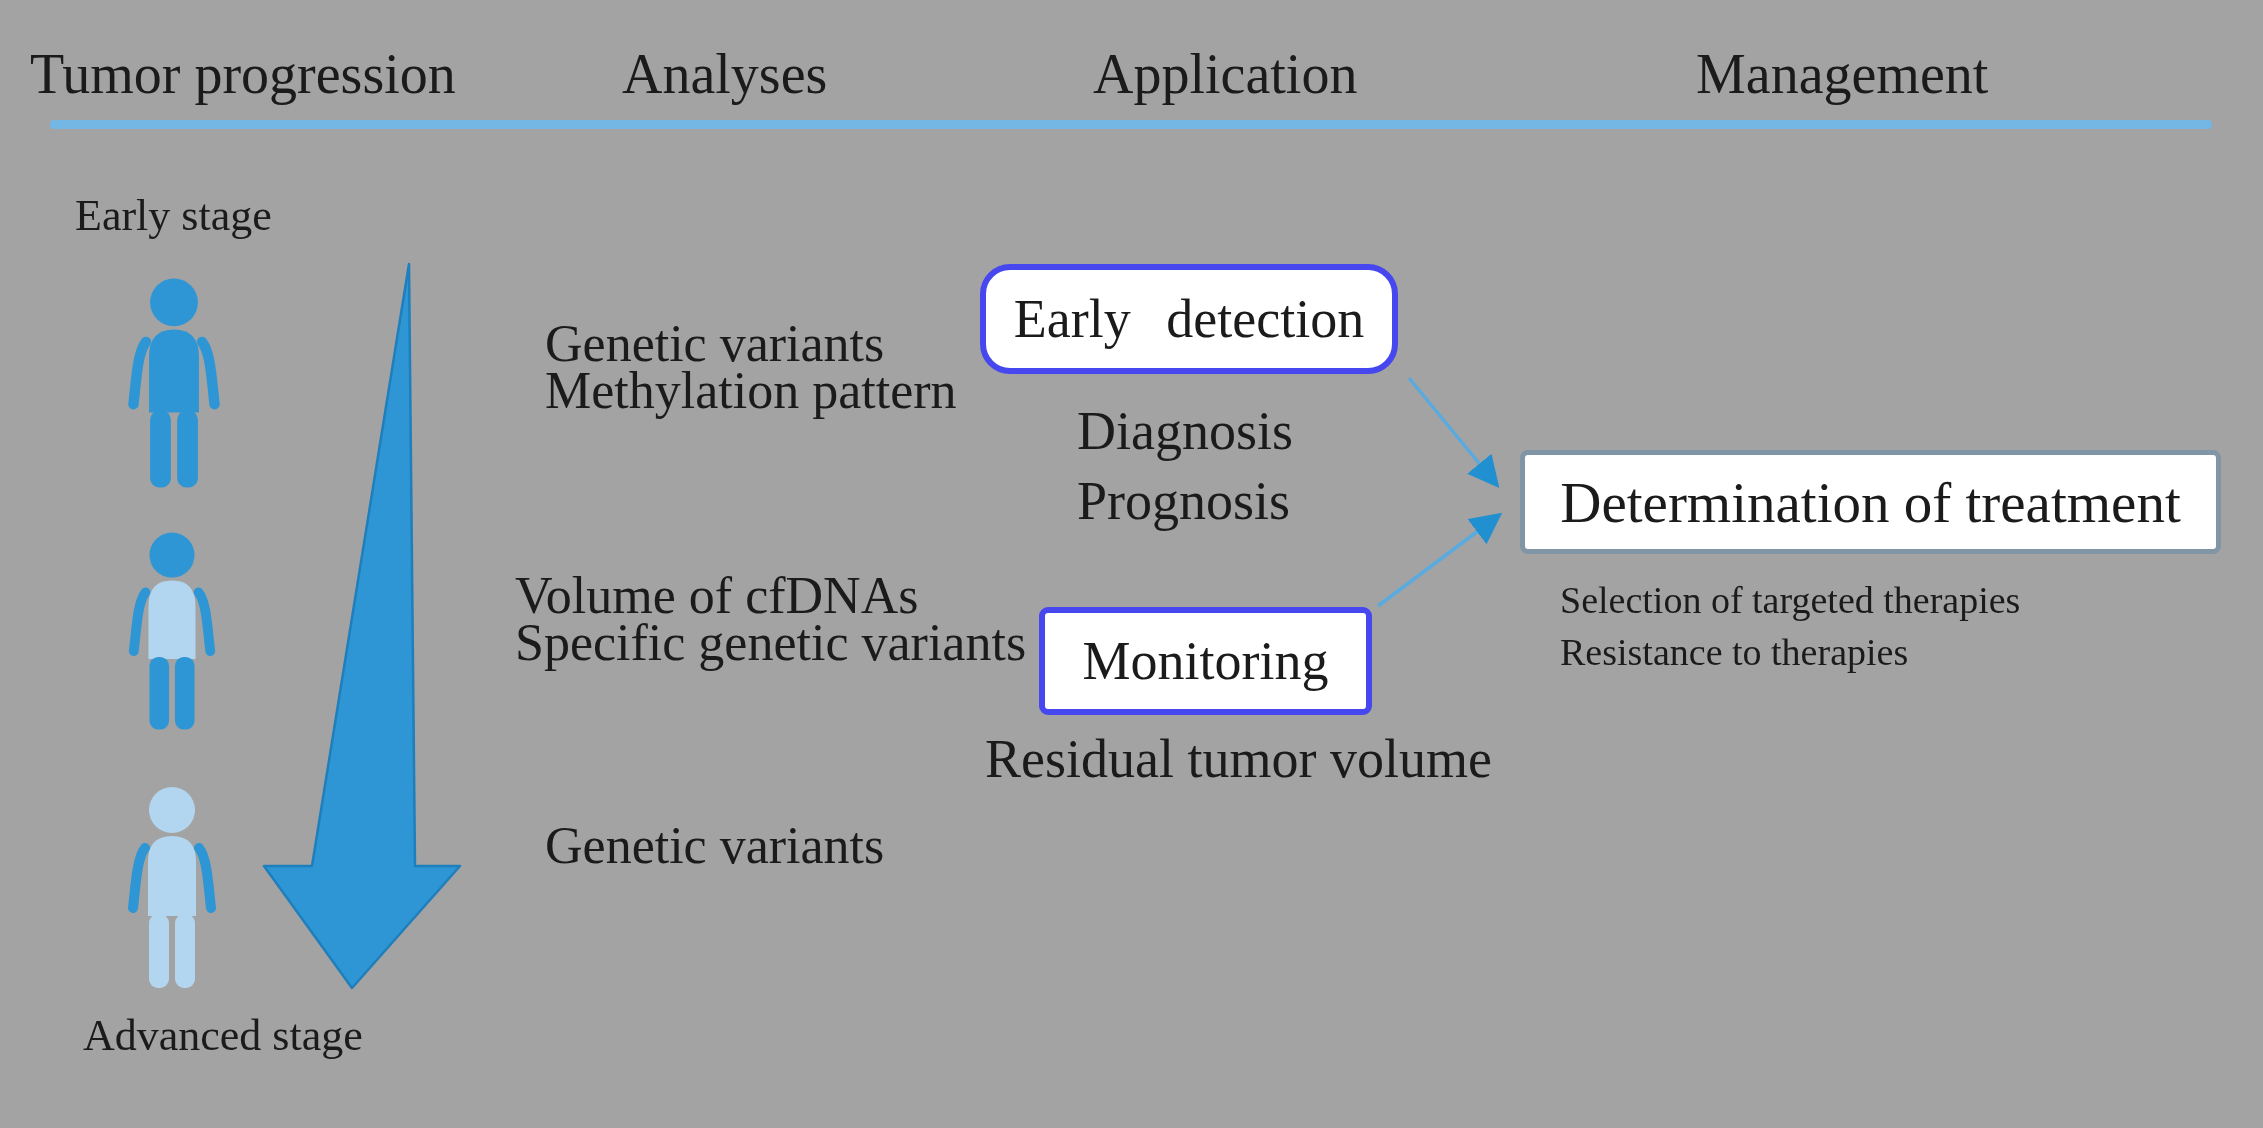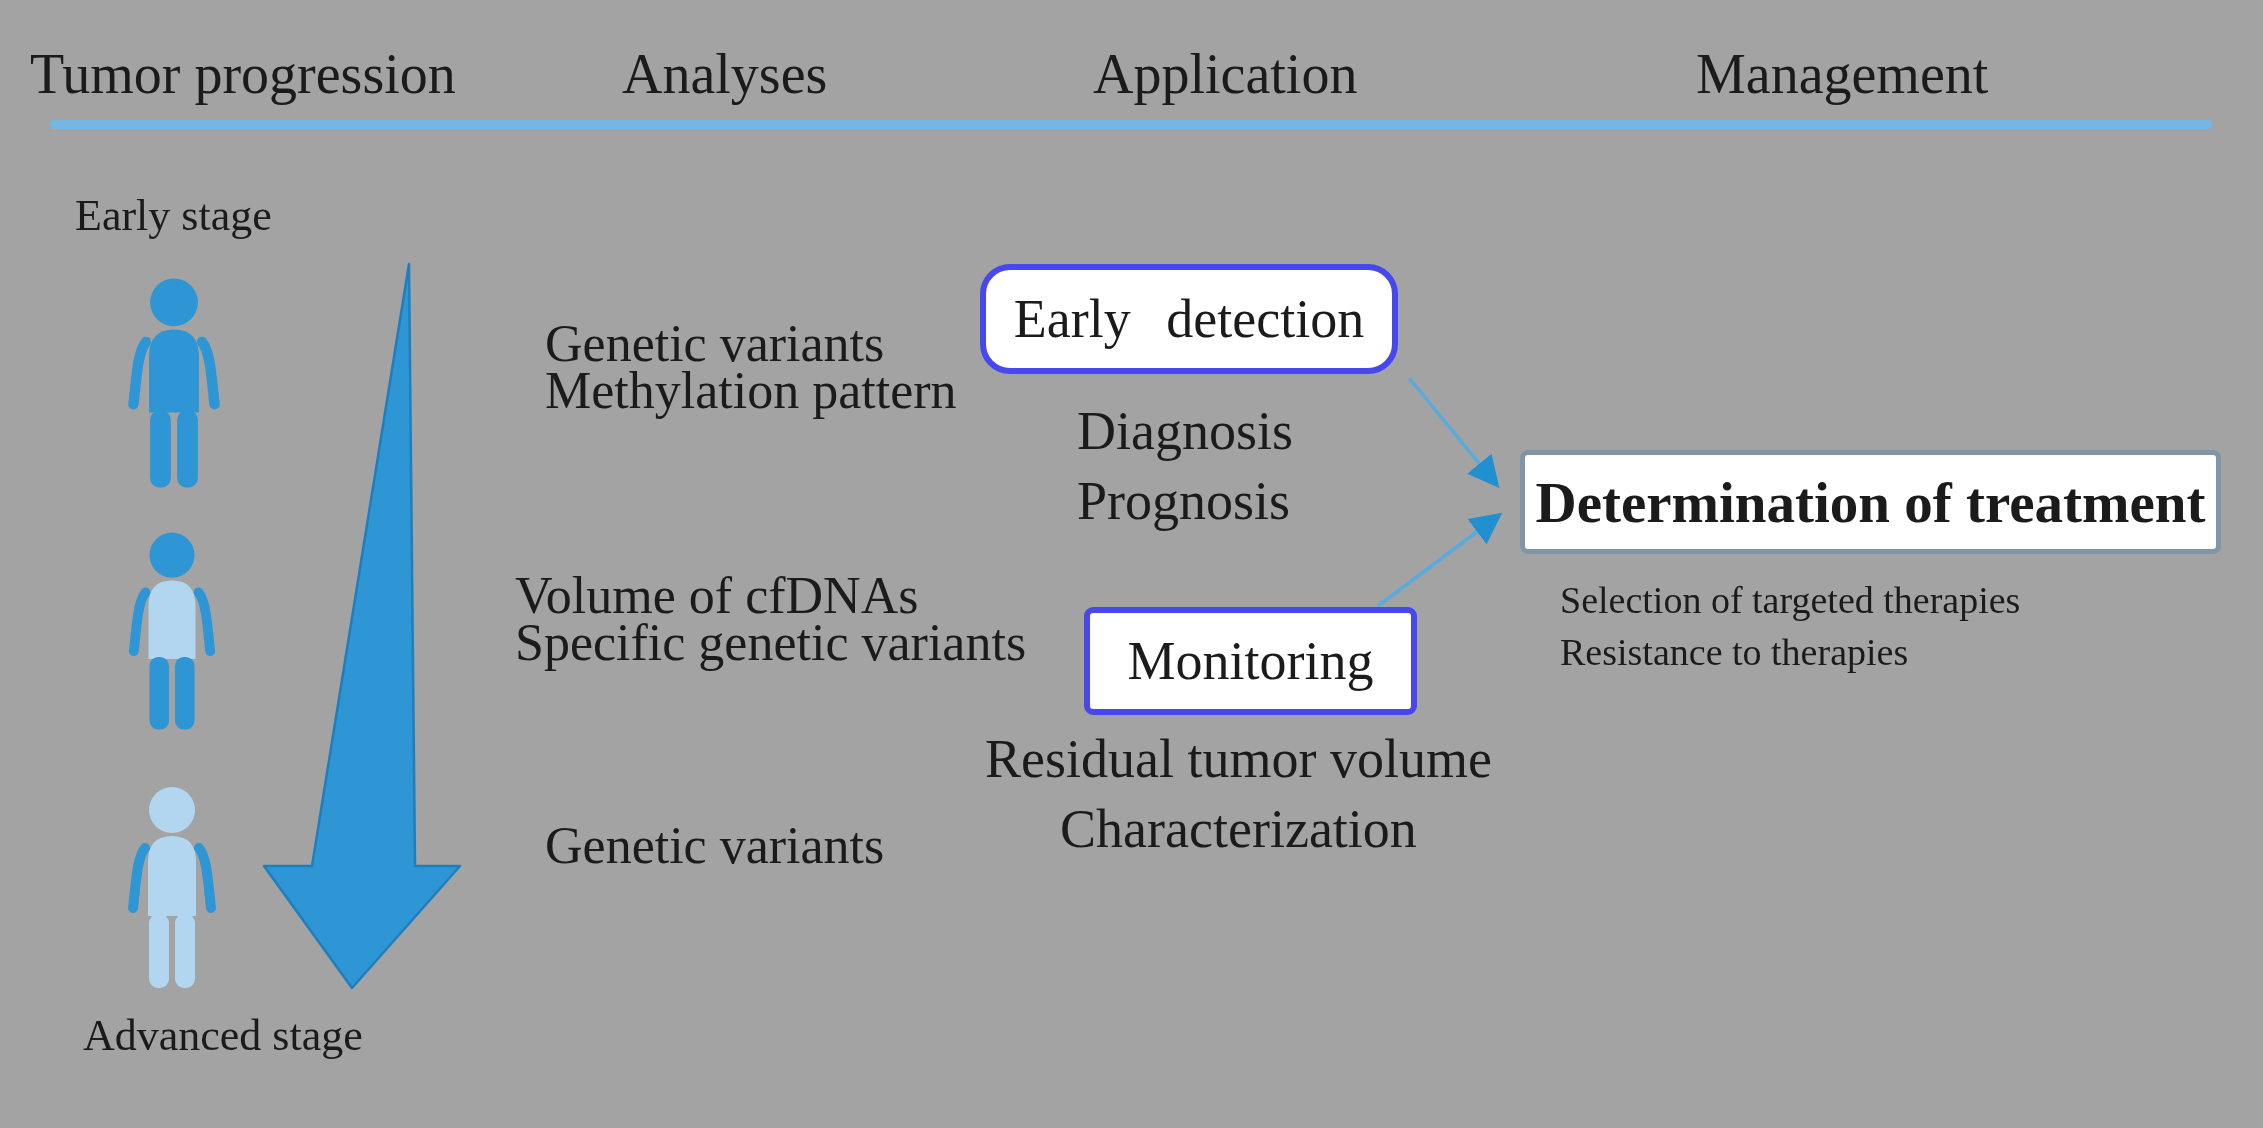--- a/index.html
+++ b/index.html
@@ -55,21 +55,20 @@
   .mgmt-box {
     position: absolute;
     left: 1520px; top: 450px;
     width: 701px; height: 104px;
     border: 5px solid var(--management-box-border);
     border-radius: 8px;
     background: #ffffff;
     display: flex; align-items: center; justify-content: center;
     font-size: 57px;
     white-space: nowrap;
-    font-weight: bold;
   }
   .mgmt-items { font-size: 38px; line-height: 52px; white-space: nowrap; }
 </style>
 </head>
 <body>
 
 <div class="canvas">
 
   <div class="abs col-header" style="left:30px; top:42px;">Tumor progression</div>
   <div class="abs col-header" style="left:622px; top:42px;">Analyses</div>
@@ -118,26 +117,25 @@
     <div>Genetic variants</div>
   </div>
 
   <div class="app-box" style="left:980px; top:264px; width:418px; height:110px;border-radius:30px;">
     <span class="spread">Early detection</span>
   </div>
   <div class="abs mid-block" style="left:1041px; top:396px;margin-left:36px;">
     <div>Diagnosis</div>
     <div>Prognosis</div>
   </div>
-  <div class="app-box" style="left:1039px; top:607px; width:333px; height:108px;margin-left:45px;">
+  <div class="app-box" style="left:1039px; top:607px; width:333px; height:108px;">
     <span>Monitoring</span>
   </div>
   <div class="abs mid-block" style="left:985px; top:724px;text-align:center;">
     <div>Residual tumor volume</div>
-    <div>Characterization</div>
   </div>
 
   <div class="mgmt-box">
     <span>Determination of treatment</span>
   </div>
   <div class="abs mgmt-items" style="left:1560px; top:574px;">
     <div>Selection of targeted therapies</div>
     <div>Resistance to therapies</div>
   </div>
 

